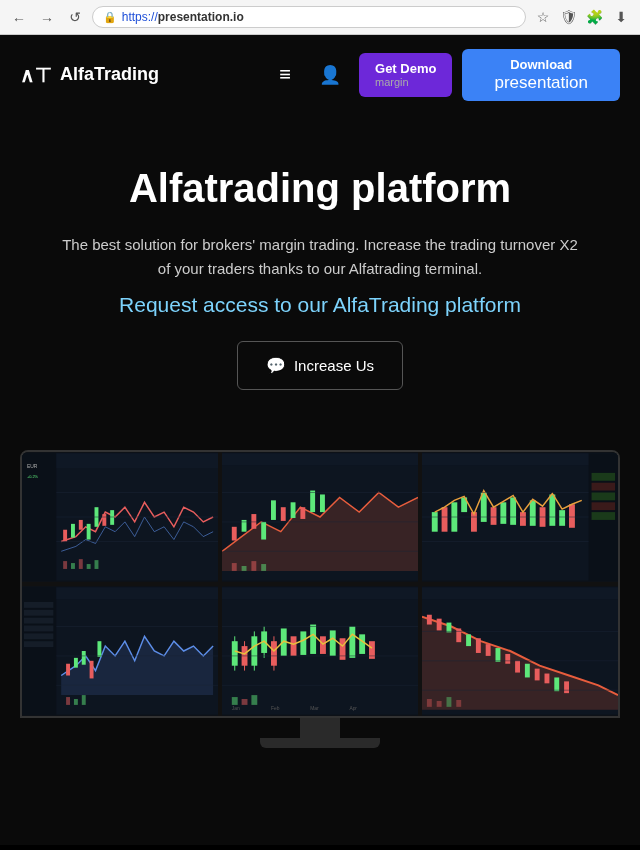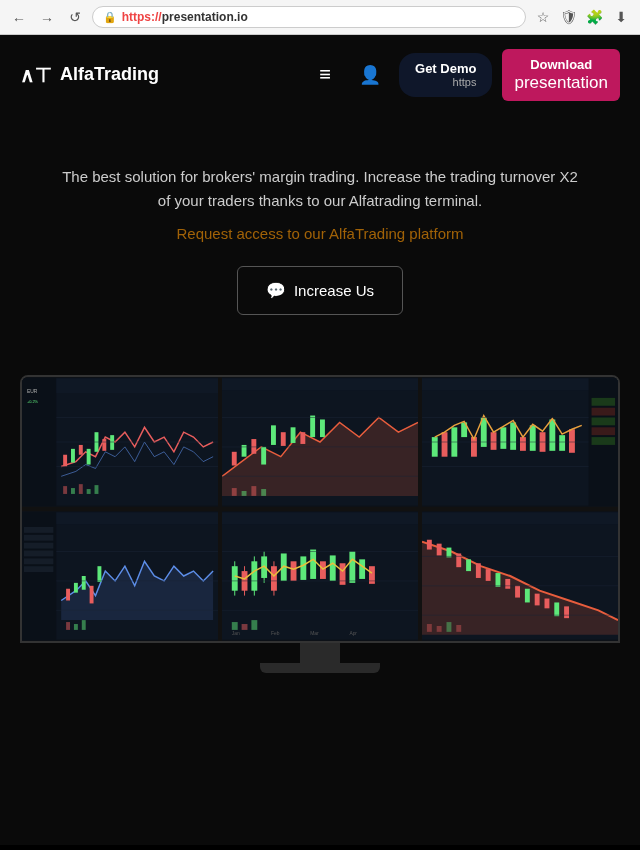--- a/index.html
+++ b/index.html
@@ -56,22 +56,22 @@
       font-size: 11px;
       color: #555;
     }
 
     .address-text {
       font-size: 12px;
       color: #333;
     }
 
     .address-text span {
-      color: #ef4444;
-      font-weight: 700;
+      color: #1d4ed8;
+      font-weight: 400;
     }
 
     .browser-actions {
       display: flex;
       gap: 4px;
       align-items: center;
     }
 
     .browser-action-btn {
       width: 22px;
@@ -135,45 +135,45 @@
       height: 36px;
       display: flex;
       align-items: center;
       justify-content: center;
       cursor: pointer;
       color: #fff;
       font-size: 18px;
     }
 
     .get-demo-btn {
-      background: #0f172a;
+      background: #6d28d9;
       color: #fff;
       border: none;
-      border-radius: 16px;
+      border-radius: 6px;
       padding: 8px 16px;
       cursor: pointer;
       font-size: 13px;
       font-weight: 600;
       line-height: 1.2;
-      text-align: right;
+      text-align: left;
     }
 
     .get-demo-btn .sub {
       font-weight: 400;
       font-size: 11px;
       color: #aaa;
       display: block;
     }
 
     .download-btn {
-      background: #be185d;
+      background: #3b82f6;
       color: #fff;
       border: none;
       border-radius: 6px;
-      padding: 8px 12px;
+      padding: 8px 32px;
       cursor: pointer;
       font-size: 13px;
       font-weight: 600;
       line-height: 1.2;
       text-align: center;
     }
 
     .download-btn .sub {
       font-weight: 400;
       font-size: 17px;
@@ -196,22 +196,22 @@
 
     .hero-subtitle {
       font-size: 15px;
       color: #ccc;
       line-height: 1.6;
       max-width: 520px;
       margin: 0 auto 12px;
     }
 
     .hero-cta-text {
-      font-size: 15px;
-      color: #a16207;
+      font-size: 21px;
+      color: #7dd3fc;
       margin-bottom: 24px;
     }
 
     .contact-us-btn {
       display: inline-flex;
       align-items: center;
       gap: 8px;
       border: 1px solid #555;
       background: transparent;
       color: #fff;
@@ -309,30 +309,31 @@
   <nav>
     <div class="nav-logo">
       <span class="logo-icon">∧⊤</span>
       <span>AlfaTrading</span>
     </div>
     <div class="nav-right">
       <div class="hamburger-btn">≡</div>
       <div class="user-btn">👤</div>
       <button class="get-demo-btn">
         <span>Get Demo</span>
-        <span class="sub">https</span>
+        <span class="sub">margin</span>
       </button>
       <button class="download-btn">
         <span>Download</span>
         <span class="sub">presentation</span>
       </button>
     </div>
   </nav>
 
   <section class="hero">
+    <h1 class="hero-title">Alfatrading platform</h1>
     <p class="hero-subtitle">The best solution for brokers' margin trading. Increase the trading turnover X2 of your traders thanks to our Alfatrading terminal.</p>
     <p class="hero-cta-text">Request access to our AlfaTrading platform</p>
     <button class="contact-us-btn">
       <span class="chat-icon">💬</span>
       <span>Increase Us</span>
     </button>
   </section>
 
   <div class="monitor-section">
     <div class="monitor-wrap">

